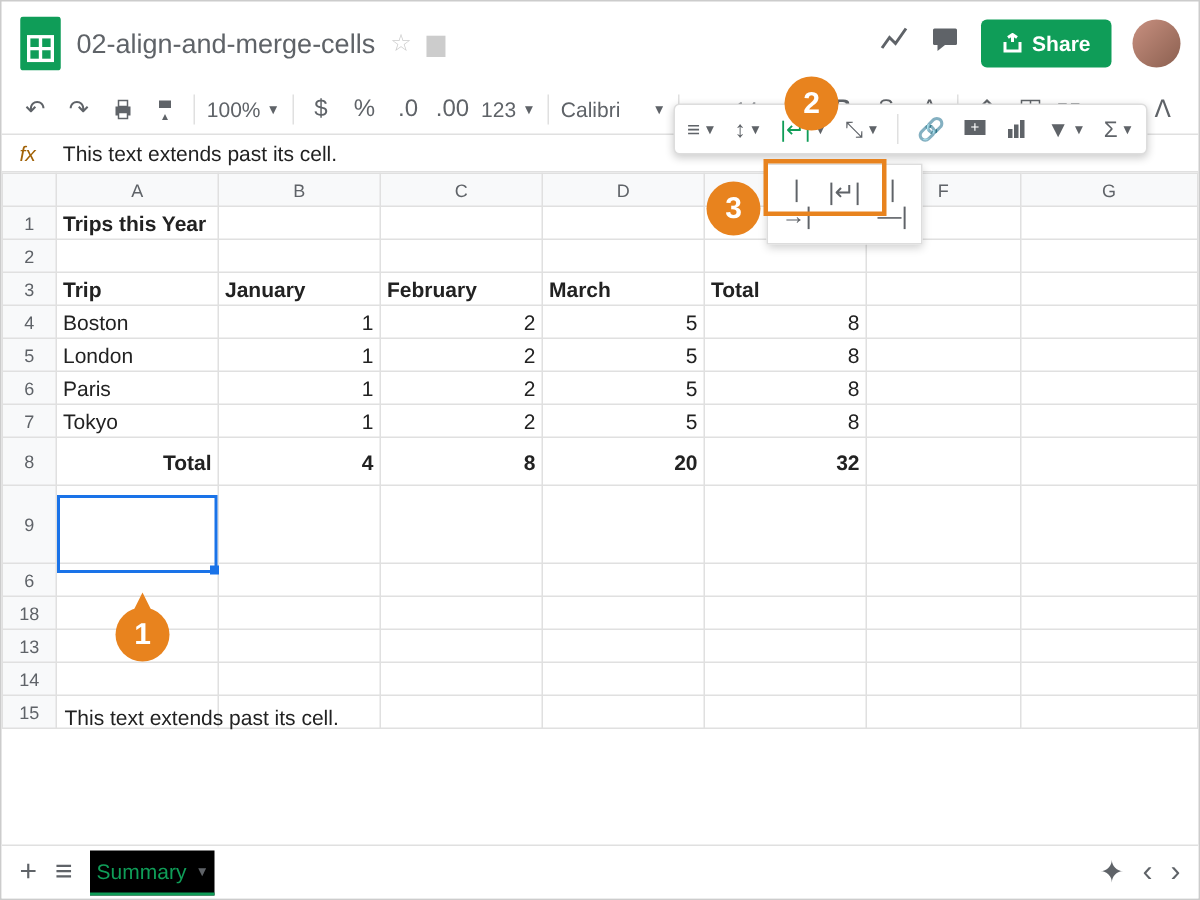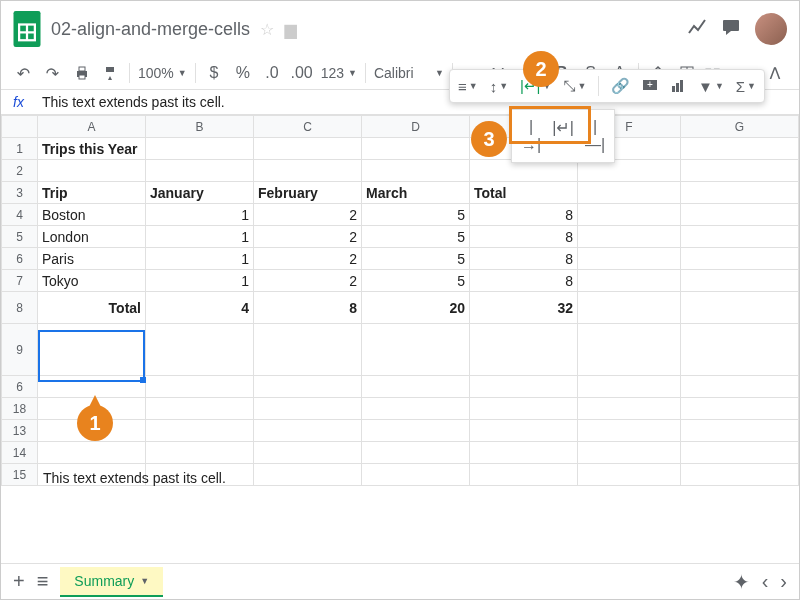--- a/index.html
+++ b/index.html
@@ -18,21 +18,21 @@
 .share-btn{background:#0f9d58;color:#fff;padding:8px 14px;border-radius:4px;font-size:14px;font-weight:bold;display:flex;align-items:center;gap:6px;cursor:pointer}
 .avatar{width:32px;height:32px;border-radius:50%;background:linear-gradient(135deg,#c89080,#8b6050);display:flex;align-items:center;justify-content:center}
 .toolbar{display:flex;align-items:center;padding:4px 12px;gap:8px;border-bottom:1px solid #e0e0e0;position:relative}
 .tbar-icon{color:#5f6368;cursor:pointer;display:flex;align-items:center;justify-content:center;width:24px;height:24px;font-size:16px}
 .tbar-sep{width:1px;height:20px;background:#e0e0e0}
 .tbar-text{color:#5f6368;font-size:14px;display:flex;align-items:center;gap:4px;cursor:pointer}
 .dropdown-arrow{font-size:9px;color:#5f6368}
 .toolbar-right{margin-left:auto;display:flex;gap:8px;align-items:center}
 .more-btn{color:#0f9d58;font-weight:bold;letter-spacing:2px;cursor:pointer}
 .formula-bar{display:flex;align-items:center;padding:4px 12px;border-bottom:1px solid #e0e0e0;gap:18px}
-.fx{font-style:italic;color:#1d4ed8;font-size:14px}
+.fx{font-style:italic;color:#a16207;font-size:14px}
 .formula-text{font-size:14px;color:#222}
 .popup-toolbar{position:absolute;top:68px;left:448px;background:#fff;border:1px solid #ddd;border-radius:4px;box-shadow:0 2px 6px rgba(0,0,0,0.2);padding:6px 8px;display:flex;gap:12px;align-items:center;z-index:10}
 .popup-sep{width:1px;height:20px;background:#e0e0e0}
 .popup-icon{color:#5f6368;cursor:pointer;display:flex;align-items:center;gap:2px;font-size:15px}
 .popup-icon.active{color:#0f9d58}
 .wrap-submenu{position:absolute;top:108px;left:510px;background:#fff;border:1px solid #ddd;box-shadow:0 2px 6px rgba(0,0,0,0.2);padding:8px;display:flex;gap:10px;z-index:11}
 .wrap-opt{color:#5f6368;font-size:16px;cursor:pointer;width:22px;text-align:center}
 .callout{position:absolute;width:36px;height:36px;border-radius:50%;background:#e8831e;color:#fff;font-weight:bold;font-size:20px;display:flex;align-items:center;justify-content:center;z-index:20}
 .callout.c1{top:404px;left:76px}
 .callout.c1::before{content:"";position:absolute;top:-10px;left:12px;border-left:6px solid transparent;border-right:6px solid transparent;border-bottom:12px solid #e8831e}
@@ -52,21 +52,21 @@
 td{border:1px solid #e0e0e0;height:22px;padding:2px 4px;font-size:14px;color:#222;white-space:nowrap}
 td.bold{font-weight:bold}
 td.right{text-align:right}
 tr.tall td{height:52px;vertical-align:middle}
 tr.totalrow td{height:32px}
 .selected-cell{position:absolute;border:2px solid #1a73e8;pointer-events:none;z-index:5}
 .sel-handle{position:absolute;width:6px;height:6px;background:#1a73e8;bottom:-3px;right:-3px}
 .overflow-text{position:absolute;top:355px;left:42px;font-size:14px;color:#222;z-index:3;white-space:nowrap}
 .sheet-tabs{position:absolute;bottom:0;left:0;right:0;height:36px;border-top:1px solid #e0e0e0;display:flex;align-items:center;padding:0 12px;gap:12px;background:#fff}
 .tab-btn{color:#5f6368;font-size:20px;cursor:pointer}
-.sheet-tab{padding:6px 14px;color:#0f9d58;font-size:14px;border-bottom:2px solid #0f9d58;display:flex;align-items:center;gap:6px;cursor:pointer;background:#fef9c3}
+.sheet-tab{padding:6px 4px;color:#0f9d58;font-size:14px;border-bottom:2px solid #0f9d58;display:flex;align-items:center;gap:6px;cursor:pointer;background:#000000}
 .tab-right{margin-left:auto;display:flex;gap:12px;align-items:center}
 </style>
 </head>
 <body>
 
 <div class="titlebar">
   <div class="logo">
     <svg viewBox="0 0 24 32">
         <rect x="0" y="0" width="24" height="32" rx="2" fill="#0f9d58"></rect>
         <rect x="5" y="12" width="14" height="14" fill="none" stroke="#fff" stroke-width="2"></rect>
@@ -82,20 +82,26 @@
     </div>
   </div>
   <div class="right-actions">
     <span class="icon-btn"><svg width="20" height="20" viewBox="0 0 20 20">
           <polyline points="2,16 7,9 11,13 18,3" fill="none" stroke="#5f6368" stroke-width="2"></polyline>
         </svg></span>
     <span class="icon-btn"><svg width="20" height="20" viewBox="0 0 20 20">
           <rect x="2" y="3" width="16" height="11" rx="1" fill="#5f6368"></rect>
           <polygon points="5,14 5,18 10,14" fill="#5f6368"></polygon>
         </svg></span>
+    <div class="share-btn">
+      <svg width="14" height="14" viewBox="0 0 14 14">
+          <path d="M7 1v5M4 3l3-2 3 2M2 6v6h10V6" fill="none" stroke="#fff" stroke-width="2"></path>
+        </svg>
+      <span>Share</span>
+    </div>
     <div class="avatar"></div>
   </div>
 </div>
 
 <div class="toolbar">
   <span class="tbar-icon">↶</span>
   <span class="tbar-icon">↷</span>
   <span class="tbar-icon">
       <svg width="16" height="16" viewBox="0 0 16 16">
         <rect x="3" y="6" width="10" height="6" fill="#5f6368"></rect>

